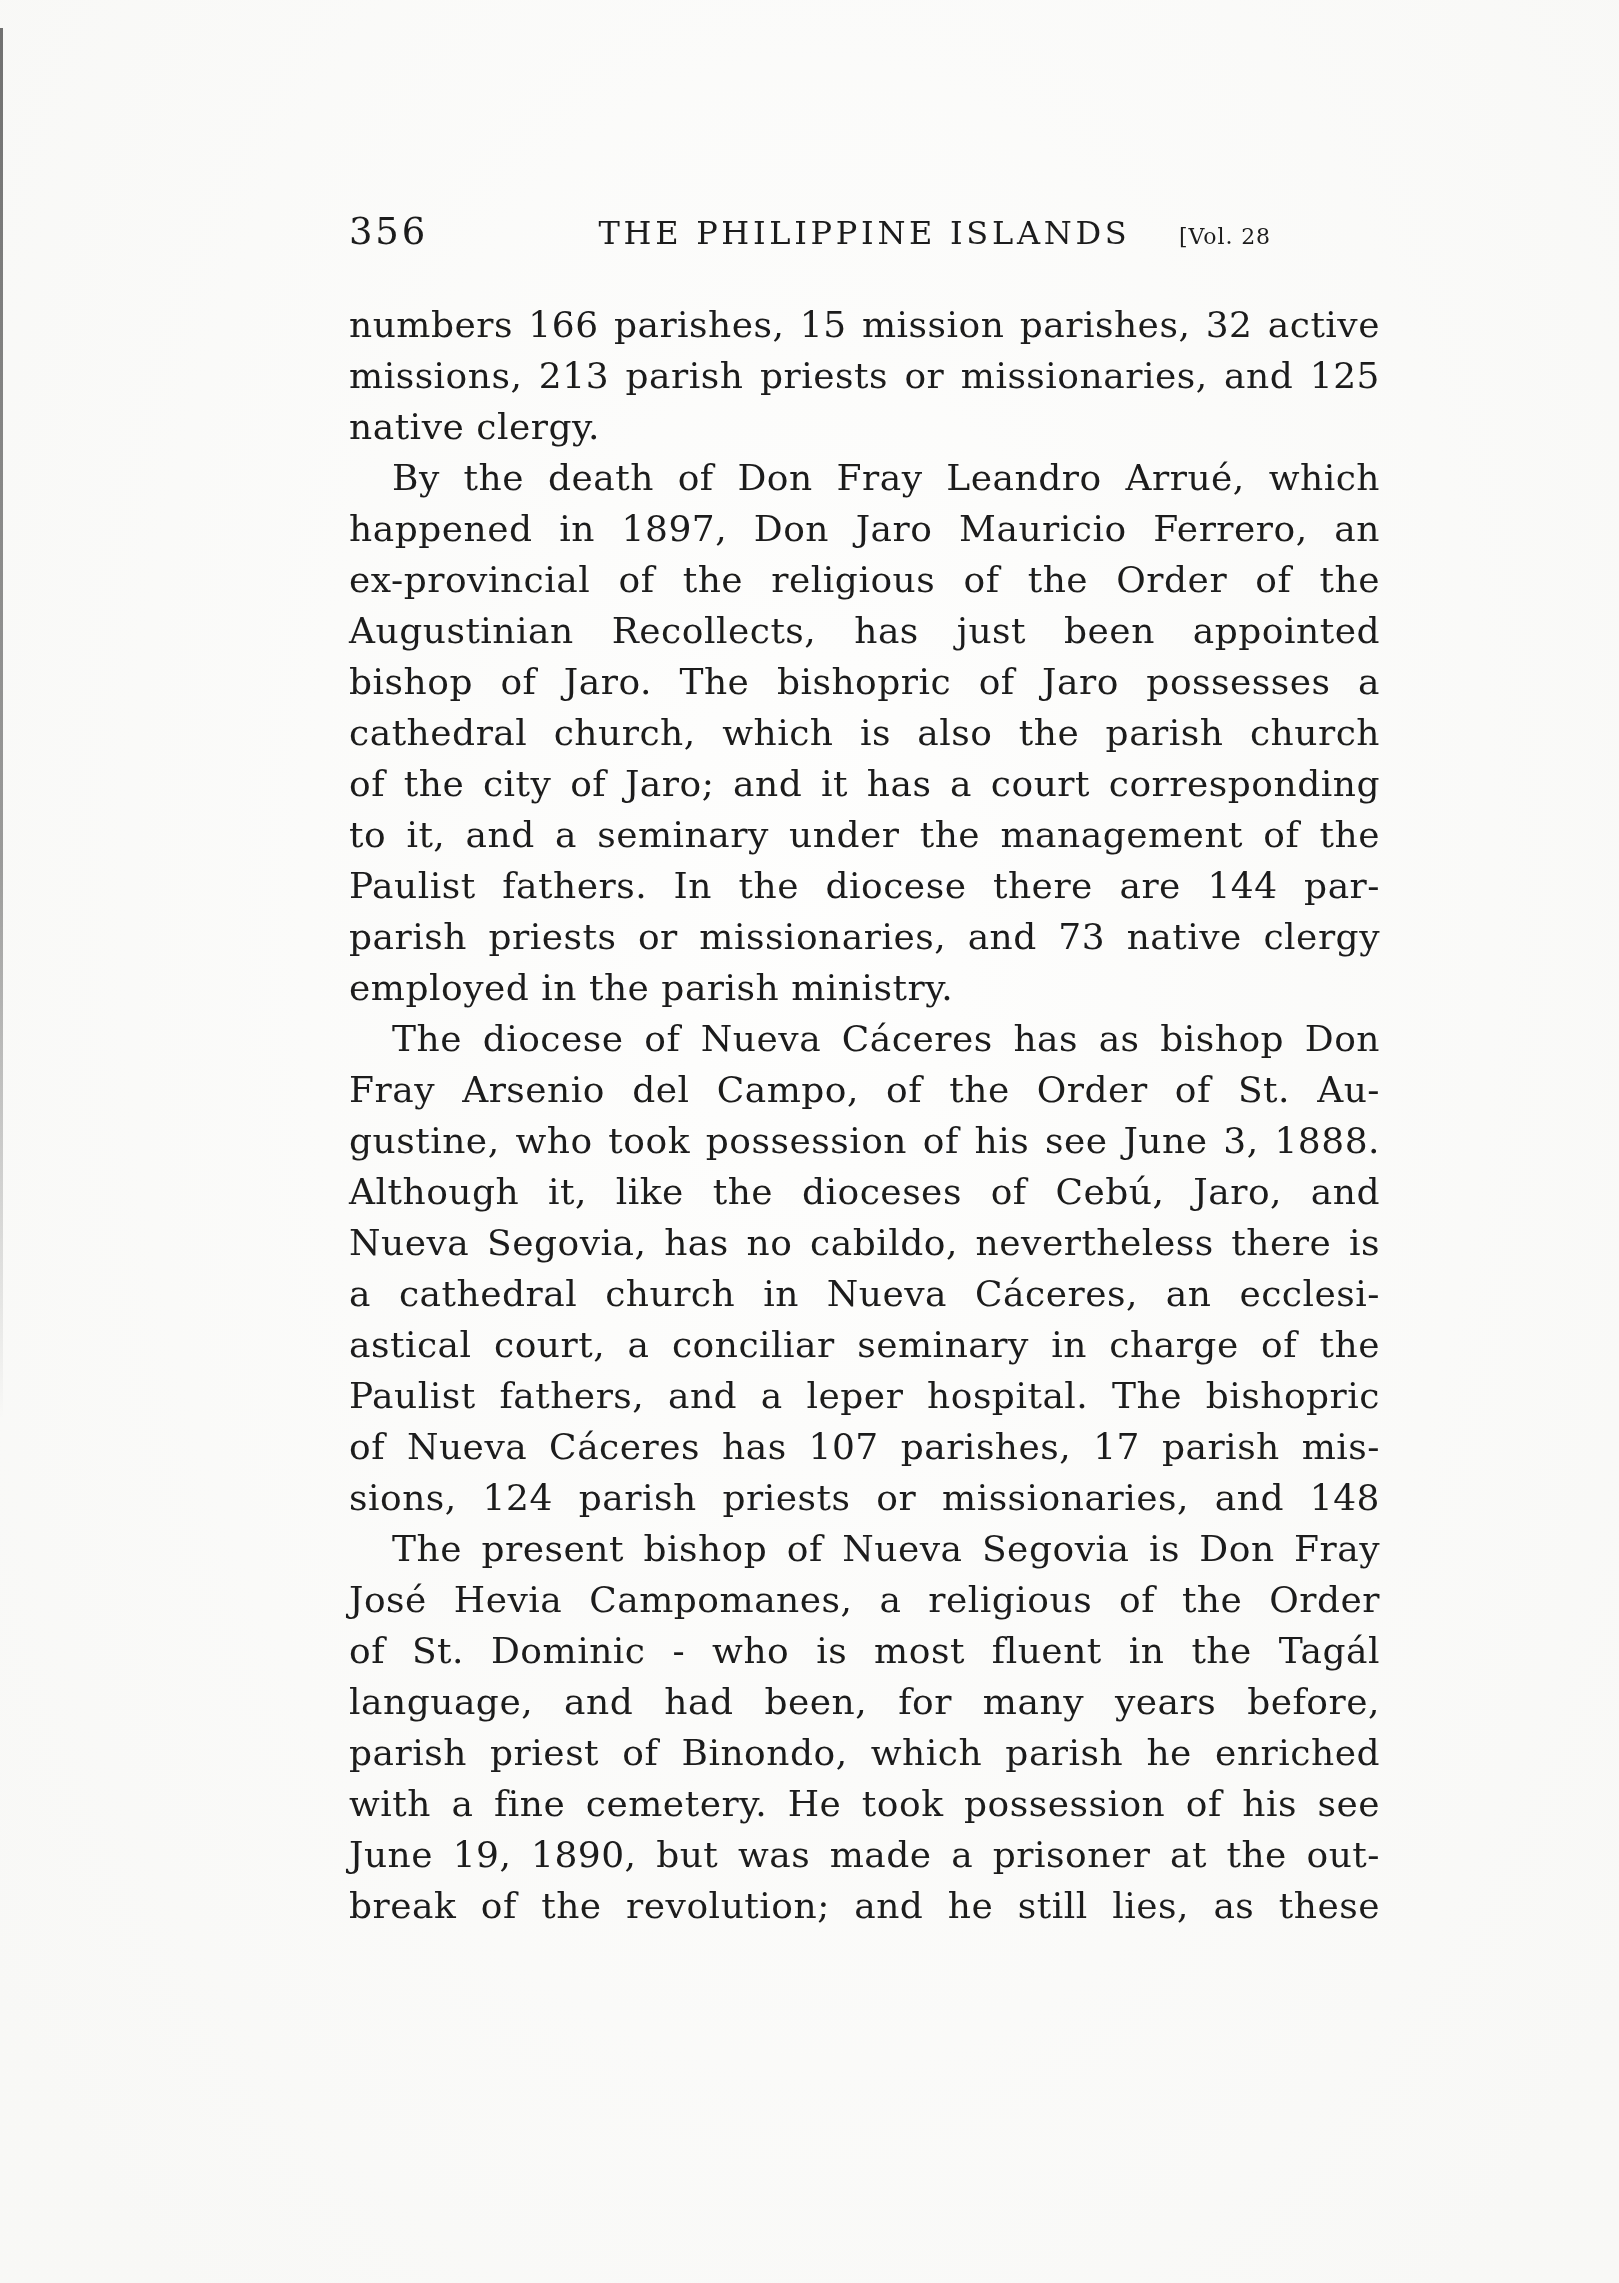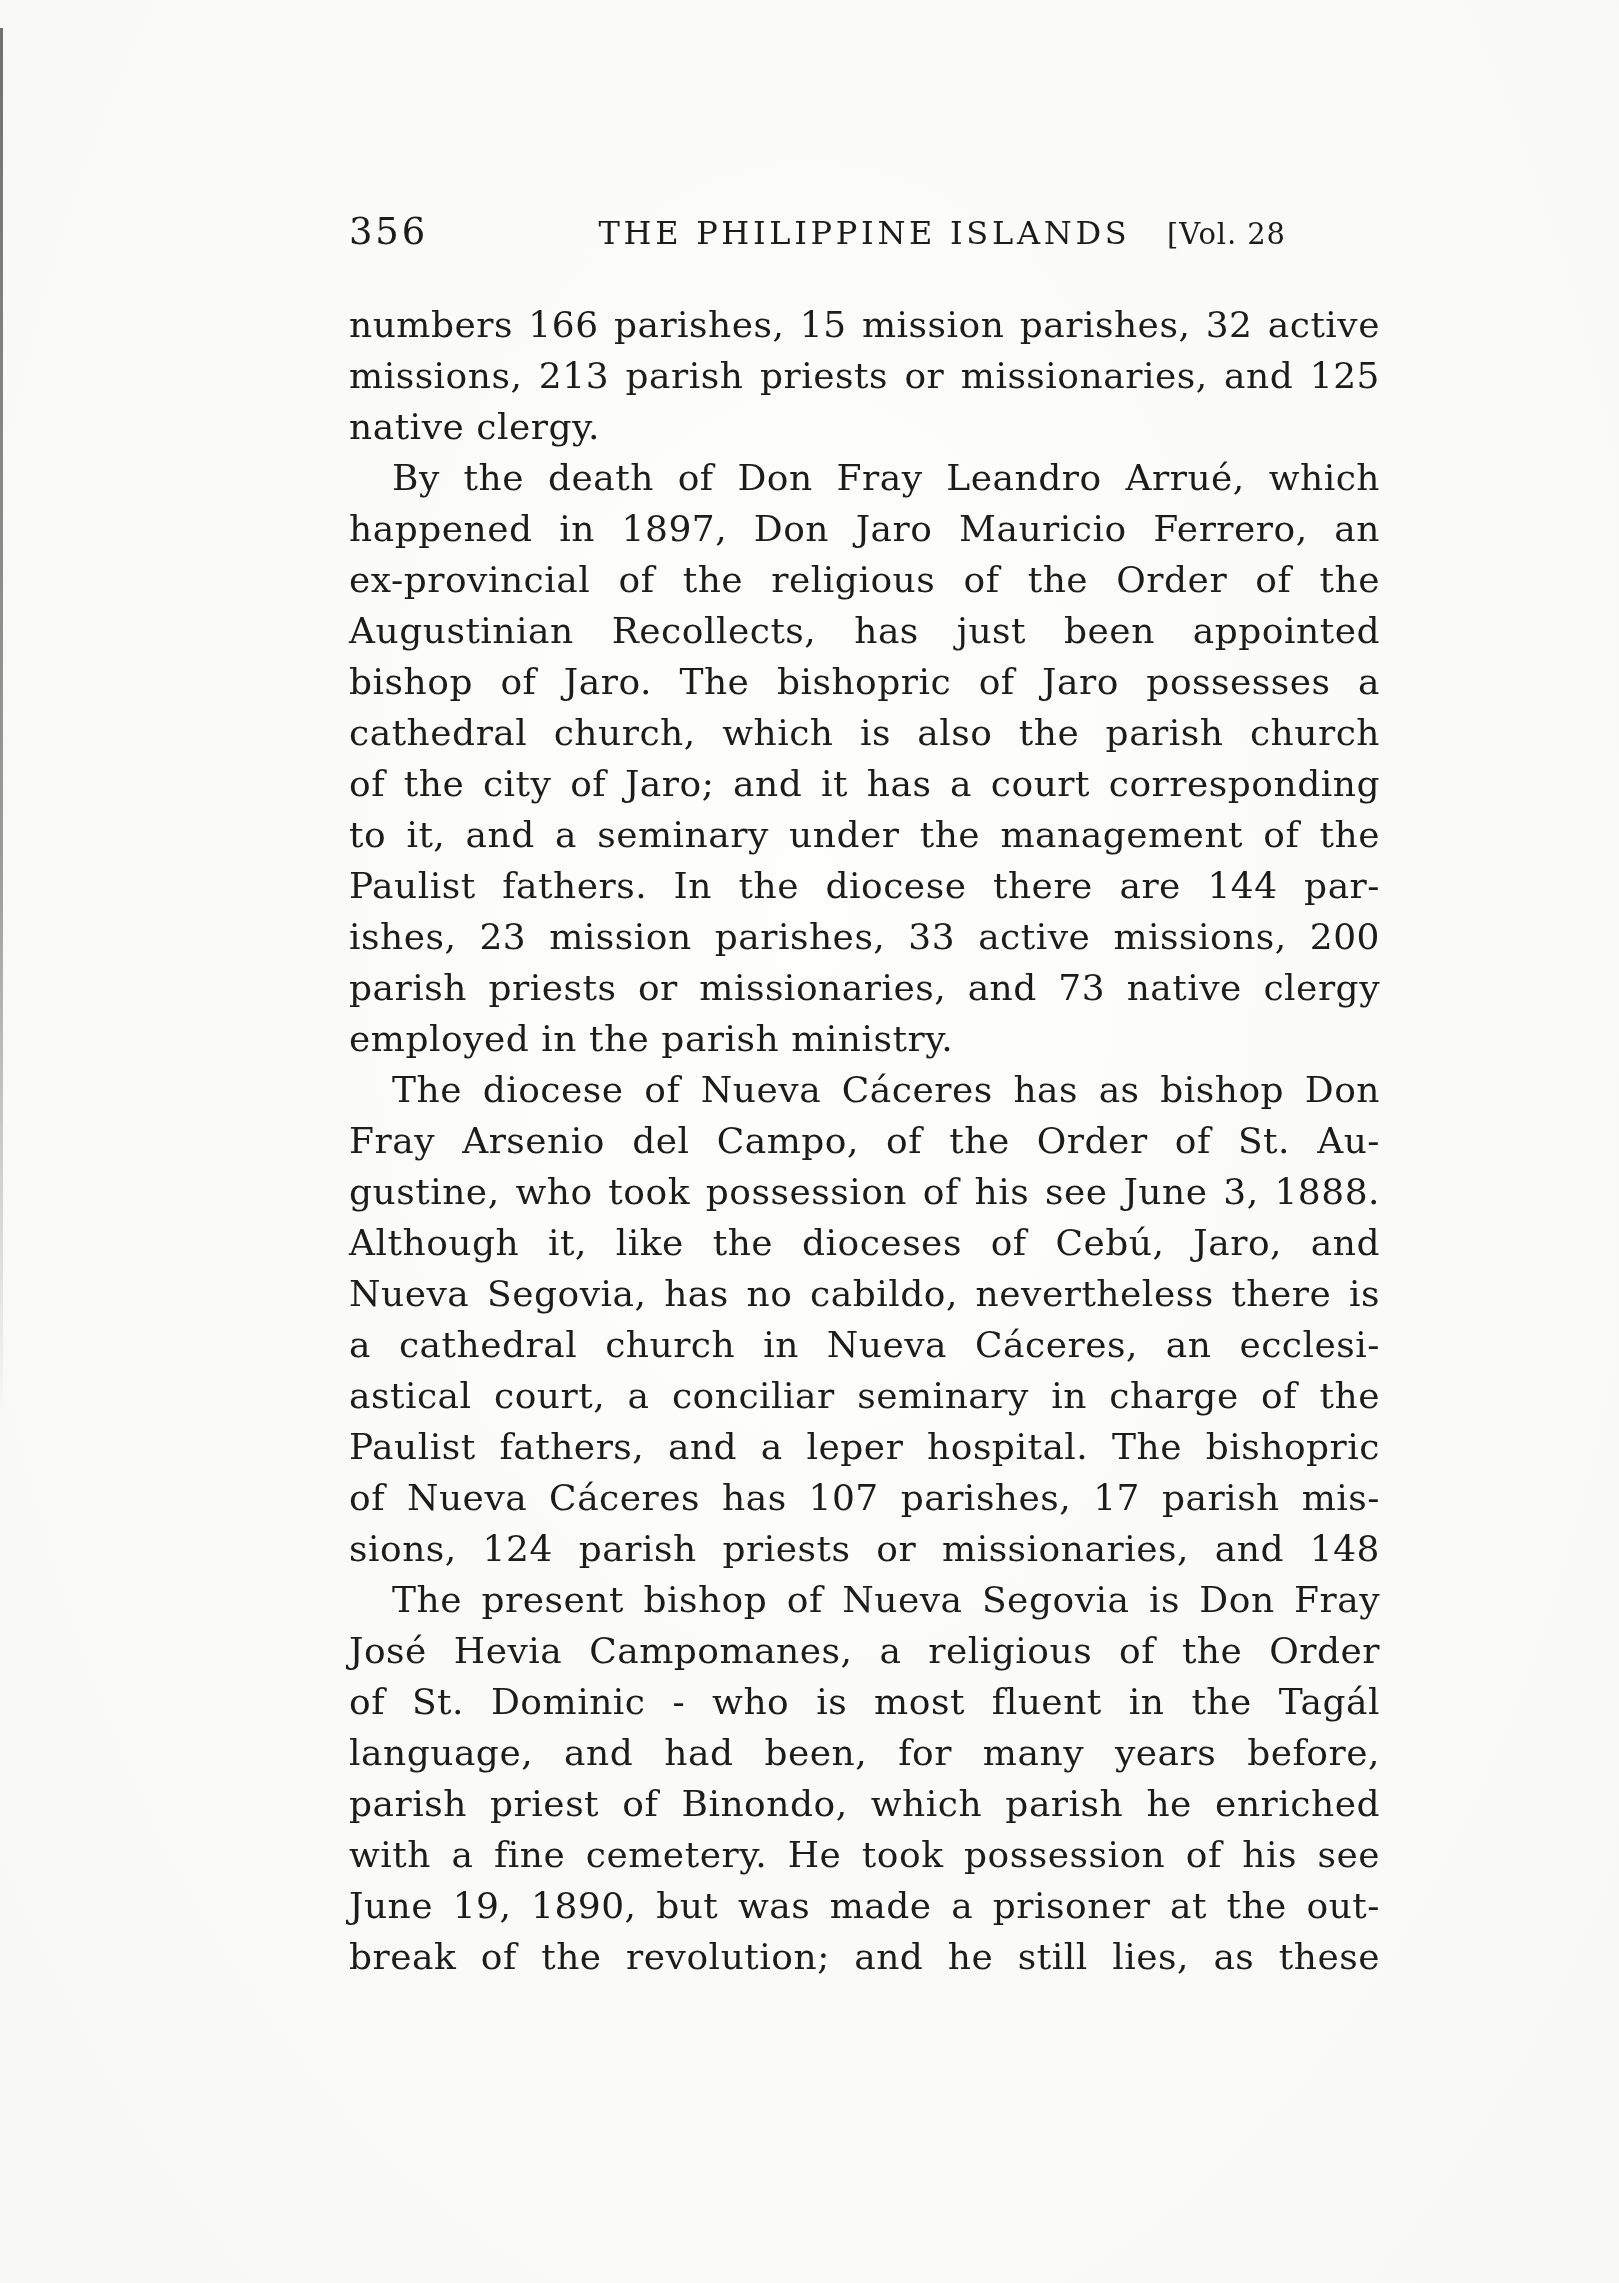--- a/index.html
+++ b/index.html
@@ -52,23 +52,23 @@
   }
   .running-head .head-title {
     flex: 1;
     text-align: center;
     font-size: 32px;
     letter-spacing: 3.7px;
     white-space: nowrap;
   }
   .running-head .volume {
     width: 213px;
-    text-align: left;
+    text-align: right;
     padding-right: 109px;
-    font-size: 29px;
+    font-size: 22px;
     letter-spacing: 0.9px;
     white-space: nowrap;
   }
   .body-text {
     font-size: 36px;
     line-height: 51px;
     letter-spacing: 0.5px;
   }
   .line {
     text-align: justify;
@@ -108,21 +108,20 @@
       <div class="paragraph">
         <div class="line indent">By the death of Don Fray Leandro Arrué, which</div>
         <div class="line">happened in 1897, Don Jaro Mauricio Ferrero, an</div>
         <div class="line">ex-provincial of the religious of the Order of the</div>
         <div class="line">Augustinian Recollects, has just been appointed</div>
         <div class="line">bishop of Jaro. The bishopric of Jaro possesses a</div>
         <div class="line">cathedral church, which is also the parish church</div>
         <div class="line">of the city of Jaro; and it has a court corresponding</div>
         <div class="line">to it, and a seminary under the management of the</div>
         <div class="line">Paulist fathers. In the diocese there are 144 par-</div>
-        <div class="line">ishes, 23 mission parishes, 33 active missions, 200</div>
         <div class="line">parish priests or missionaries, and 73 native clergy</div>
         <div class="line last">employed in the parish ministry.</div>
       </div>
 
       <div class="paragraph">
         <div class="line indent">The diocese of Nueva Cáceres has as bishop Don</div>
         <div class="line">Fray Arsenio del Campo, of the Order of St. Au-</div>
         <div class="line">gustine, who took possession of his see June 3, 1888.</div>
         <div class="line">Although it, like the dioceses of Cebú, Jaro, and</div>
         <div class="line">Nueva Segovia, has no cabildo, nevertheless there is</div>

